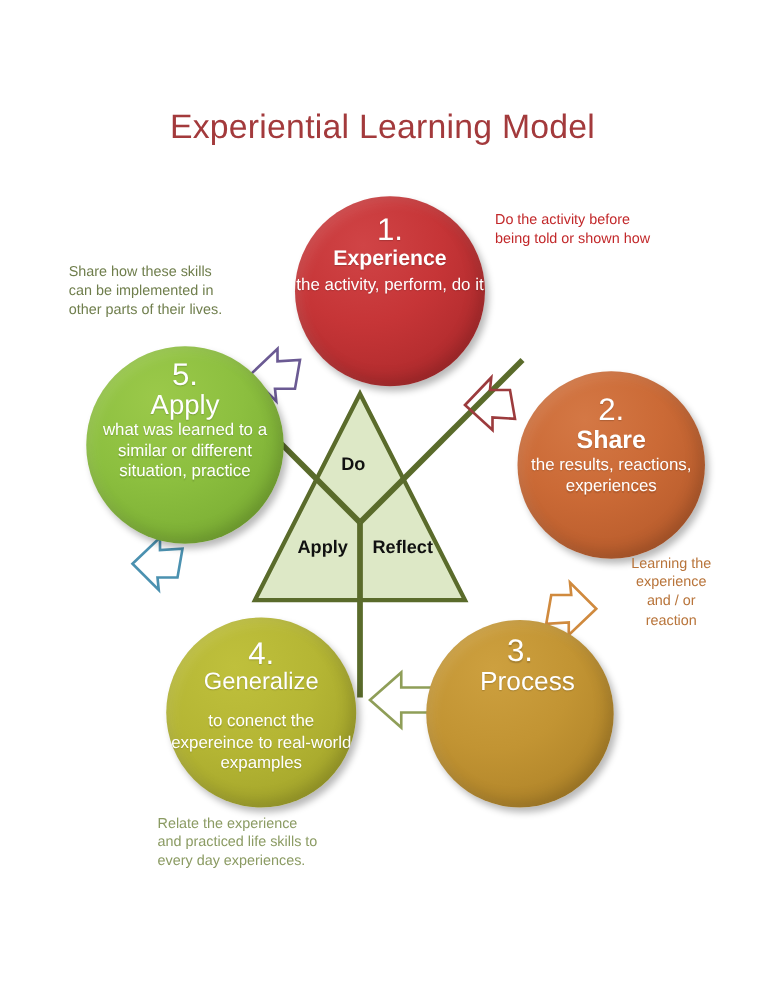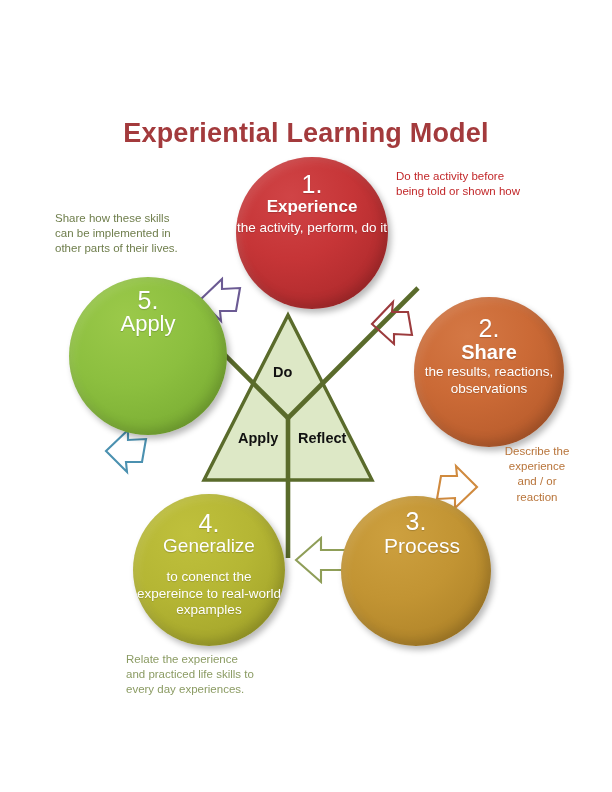--- a/index.html
+++ b/index.html
@@ -19,24 +19,23 @@
   }
 
   
   #title {
     position: absolute;
     left: 0;
     top: 86px;
     width: 612px;
     text-align: center;
     font-size: 27px;
-    font-weight: bold;
+    font-weight: normal;
     color: #a33a3c;
     letter-spacing: 0.2px;
-    margin-top: 32px;
   }
 
   
   #triangle-group {
     position: absolute;
     left: 170px;
     top: 270px;
     width: 250px;
     height: 300px;
   }
@@ -207,45 +206,51 @@
     <div class="desc">the activity,
 perform,
 do it</div>
   </div>
 
   <div class="circle" id="c2">
     <div class="num">2.</div>
     <div class="name">Share</div>
     <div class="desc">the results,
 reactions,
-observations</div>
+experiences</div>
   </div>
 
   <div class="circle" id="c3">
     <div class="num">3.</div>
     <div class="name">Process</div>
   </div>
 
   <div class="circle" id="c4">
     <div class="num">4.</div>
     <div class="name">Generalize</div>
     <div class="desc">to conenct the
 expereince to
 real-world
 expamples</div>
   </div>
 
   <div class="circle" id="c5">
     <div class="num">5.</div>
     <div class="name">Apply</div>
+    <div class="desc">what was
+learned to a
+similar or
+different
+situation,
+practice</div>
   </div>
 
   <div class="note" id="note1">Do the activity before
 being told or shown how</div>
-  <div class="note" id="note2">Describe the
+  <div class="note" id="note2">Learning the
 experience
 and / or
 reaction</div>
   <div class="note" id="note5">Share how these skills
 can be implemented in
 other parts of their lives.</div>
   <div class="note" id="note4">Relate the experience
 and practiced life skills to
 every day experiences.</div>
 

